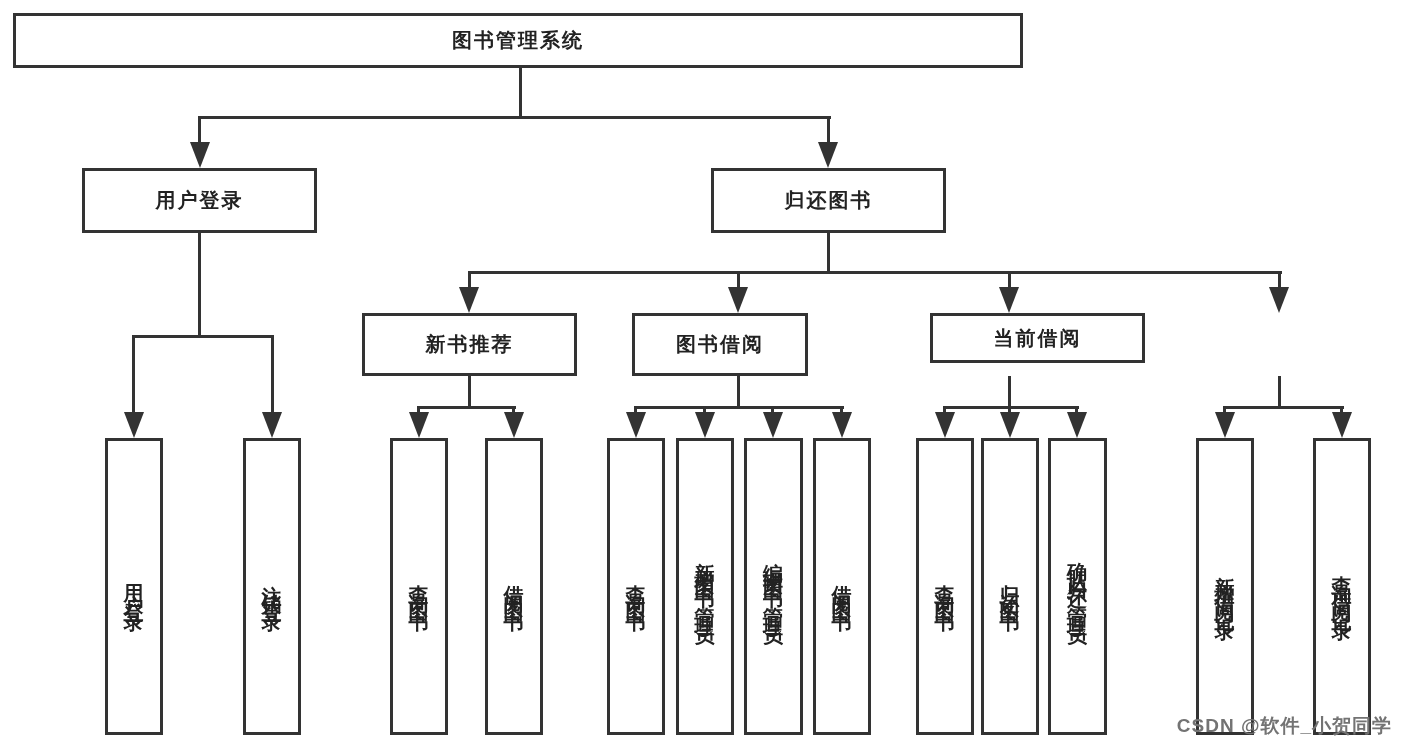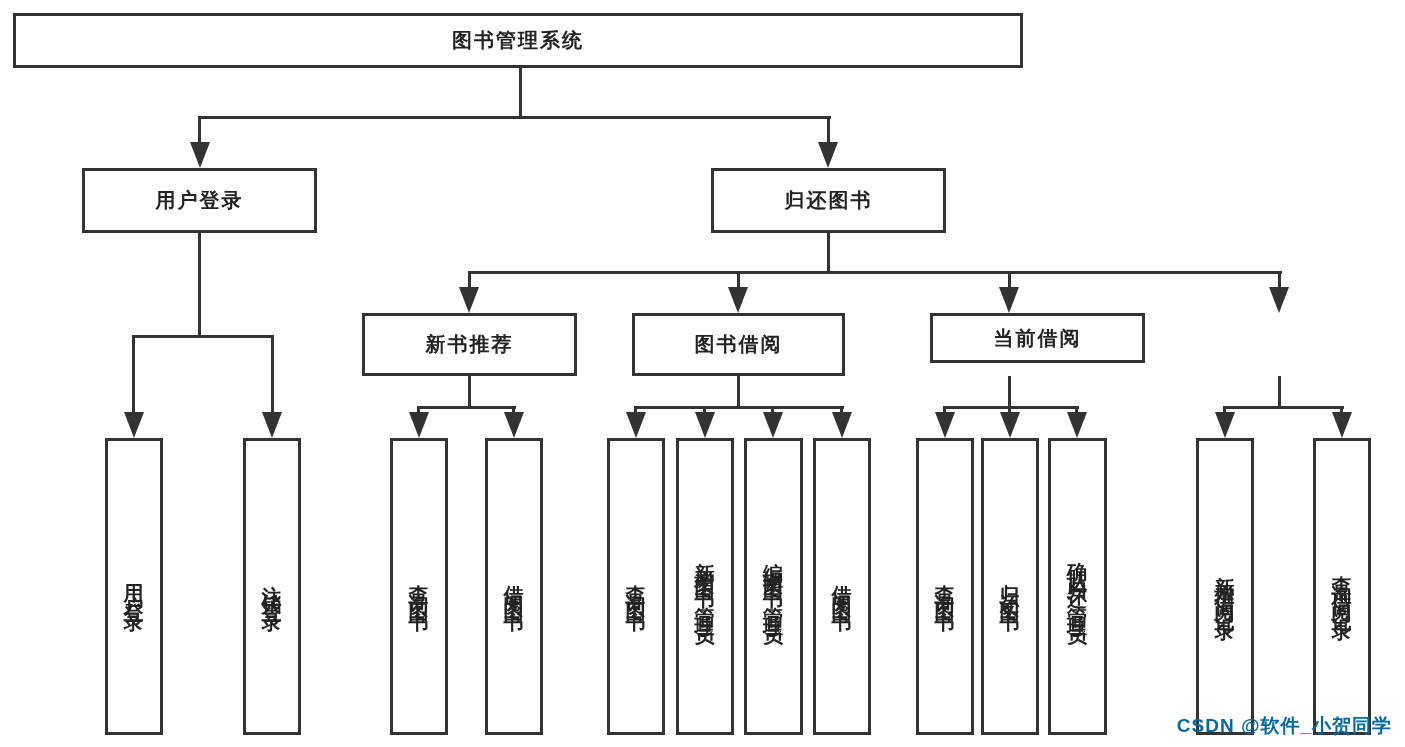--- a/index.html
+++ b/index.html
@@ -23,35 +23,35 @@
   }
   .hline{position:absolute;height:3px;background:#333333;}
   .vline{position:absolute;width:3px;background:#333333;}
   .arrow{
     position:absolute;width:0;height:0;
     border-left:10px solid transparent;border-right:10px solid transparent;
     border-top:26px solid #333333;
   }
   .watermark{
     position:absolute;top:713px;right:13px;z-index:5;
-    font-size:19px;color:#0369a1;letter-spacing:1px;white-space:nowrap;
+    font-size:19px;color:#737373;letter-spacing:1px;white-space:nowrap;
   }
 </style>
 </head>
 <body>
 
 <div class="canvas">
 
   <div class="box" style="left:13px;top:13px;width:1010px;height:55px">图书管理系统</div>
 
   <div class="box" style="left:82px;top:168px;width:235px;height:65px">用户登录</div>
   <div class="box" style="left:711px;top:168px;width:235px;height:65px">归还图书</div>
 
   <div class="box" style="left:362px;top:313px;width:215px;height:63px">新书推荐</div>
-  <div class="box" style="left:632px;top:313px;width:213px;height:63px">图书借阅</div>
+  <div class="box" style="left:632px;top:313px;width:176px;height:63px">图书借阅</div>
   <div class="box" style="left:930px;top:313px;width:215px;height:50px">当前借阅</div>
 
   <div class="vbox" style="left:105px">
     <span class="vlabel">用户登录</span>
   </div>
   <div class="vbox" style="left:243px">
     <span class="vlabel">注销登录</span>
   </div>
 
   <div class="vbox" style="left:390px">

